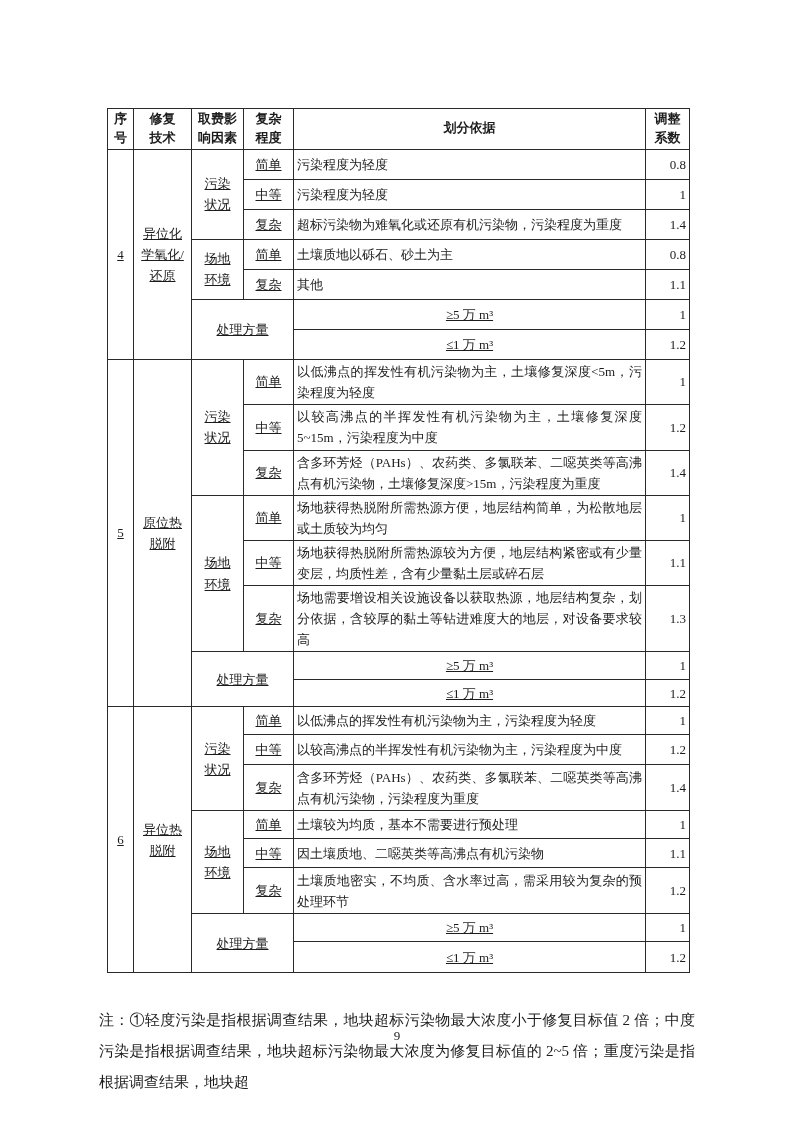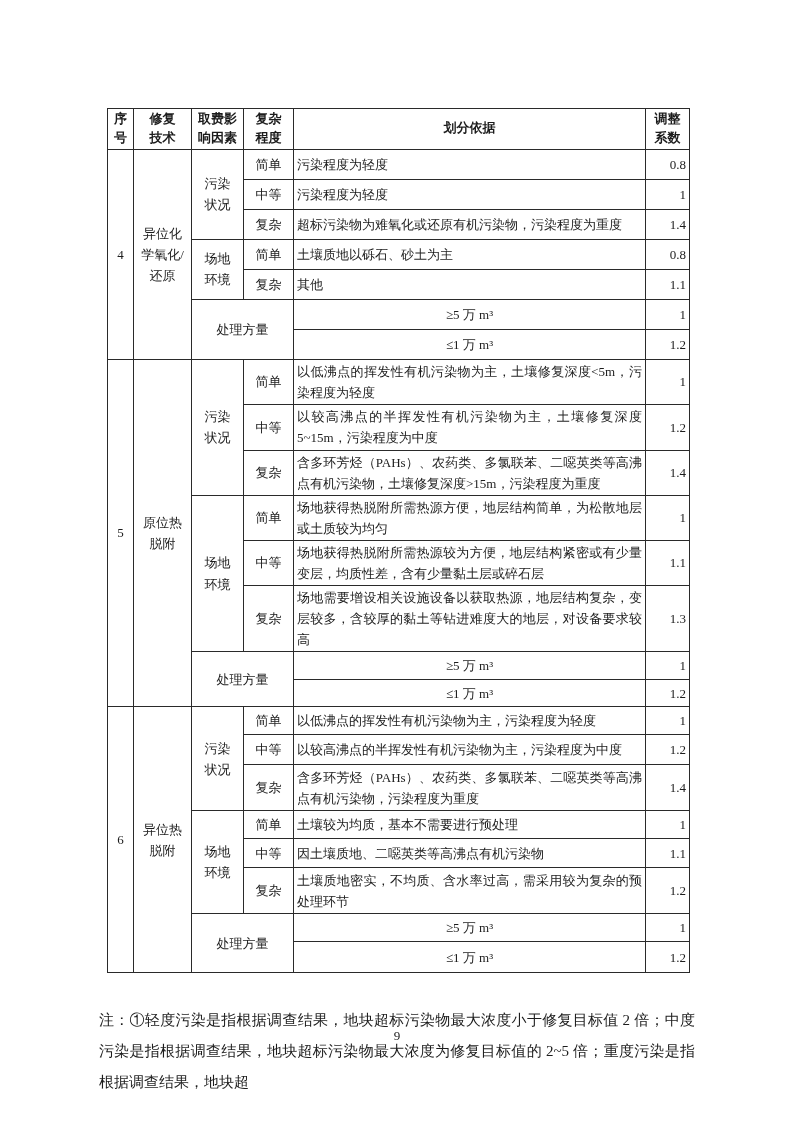--- a/index.html
+++ b/index.html
@@ -30,21 +30,21 @@
     line-height: 1.62;
     overflow: hidden;
   }
   .fee-table th {
     font-weight: bold;
     text-align: center;
     font-family: "Liberation Sans", "DejaVu Sans", sans-serif;
     font-size: 13px;
     line-height: 1.45;
   }
-  .c { text-align: center; }
+  .c { text-align: center; text-decoration: underline; }
   .pre { white-space: pre-line; }
   .basis {
     text-align: justify;
     padding: 1px 7px;
   }
   .coef { text-align: right; }
   .note {
     position: absolute;
     left: 99px;
     top: 957px;
@@ -163,21 +163,21 @@
       <td class="basis">场地获得热脱附所需热源方便，地层结构简单，为松散地层或土质较为均匀</td>
       <td class="coef">1</td>
     </tr>
     <tr style="height:45px">
       <td class="c">中等</td>
       <td class="basis">场地获得热脱附所需热源较为方便，地层结构紧密或有少量变层，均质性差，含有少量黏土层或碎石层</td>
       <td class="coef">1.1</td>
     </tr>
     <tr style="height:60px">
       <td class="c">复杂</td>
-      <td class="basis">场地需要增设相关设施设备以获取热源，地层结构复杂，变层较多，含较厚的黏土等钻进难度大的地层，对设备要求较高</td>
+      <td class="basis">场地需要增设相关设施设备以获取热源，地层结构复杂，划分依据，含较厚的黏土等钻进难度大的地层，对设备要求较高</td>
       <td class="coef">1.3</td>
     </tr>
     <tr style="height:28px">
       <td colspan="2" rowspan="2" class="c">处理方量</td>
       <td class="c">≥5 万 m³</td>
       <td class="coef">1</td>
     </tr>
     <tr style="height:27px">
       <td class="c">≤1 万 m³</td>
       <td class="coef">1.2</td>

